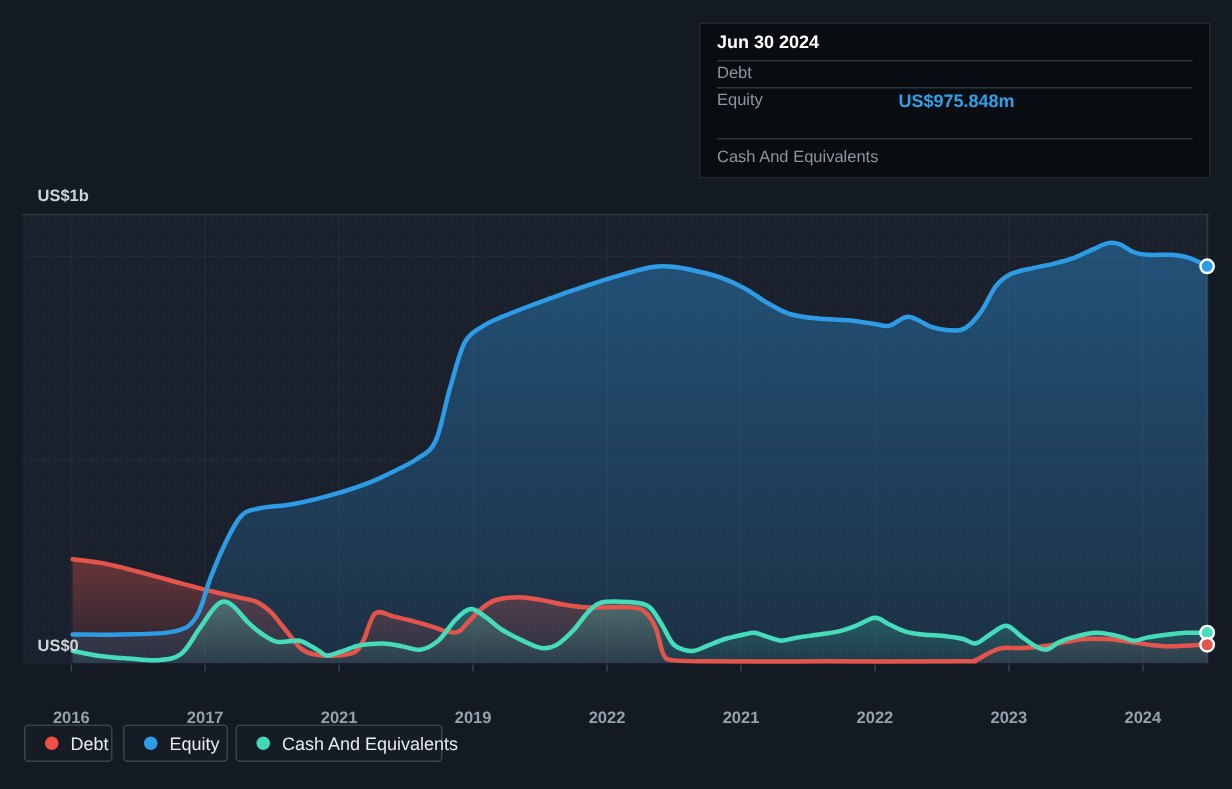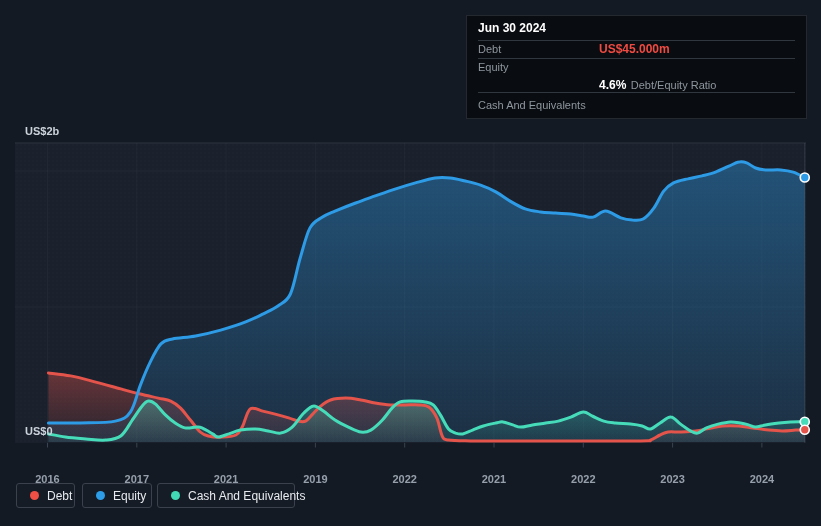--- a/index.html
+++ b/index.html
@@ -39,21 +39,21 @@
   .legend-label{font-size:12px;color:#e7eaee;white-space:nowrap;}
   #legend-debt{left:16px;width:59px;}
   #legend-equity{left:82px;width:70px;}
   #legend-cash{left:157px;width:138px;}
 </style>
 </head>
 <body>
 
 <div class="screen">
 
-  <div class="y-label y-max">US$2b</div>
+  <div class="y-label y-max">US$1b</div>
   <div class="y-label y-min">US$0</div>
 
   <svg id="chart-svg" width="821" height="526">
       <defs>
         <linearGradient id="gradEquity" x1="0" y1="0" x2="0" y2="1">
           <stop offset="0%" stop-color="#2e9be6" stop-opacity="0.4"></stop>
           <stop offset="100%" stop-color="#2e9be6" stop-opacity="0.12"></stop>
         </linearGradient>
         <linearGradient id="gradDebt" x1="0" y1="0" x2="0" y2="1">
           <stop offset="0%" stop-color="#e4544b" stop-opacity="0.38"></stop>
@@ -118,28 +118,27 @@
       <div class="x-label" style="left: 494px;">2021</div>
       <div class="x-label" style="left: 583.3px;">2022</div>
       <div class="x-label" style="left: 672.6px;">2023</div>
       <div class="x-label" style="left: 761.9px;">2024</div>
     </div>
 
   <div class="tooltip">
     <div class="tt-title">Jun 30 2024</div>
     <div class="tt-row h18 tt-divider">
       <span class="tt-label">Debt</span>
-      <span class="tt-val" id="tt-debt-val" style="color: rgb(239, 75, 66);">US$45.000m</span>
     </div>
     <div class="tt-row h17">
       <span class="tt-label">Equity</span>
+      <span class="tt-val" id="tt-equity-val" style="color: rgb(47, 159, 232);">US$975.848m</span>
     </div>
     <div class="tt-row h17 tt-divider">
       <span></span>
-      <span class="tt-ratio"><b>4.6%</b> <span class="tt-label">Debt/Equity Ratio</span></span>
     </div>
     <div class="tt-row h26">
       <span class="tt-label">Cash And Equivalents</span>
     </div>
   </div>
 
   <div class="legend">
     <div class="legend-item" id="legend-debt">
       <span class="legend-dot" style="background: rgb(239, 79, 69);"></span>
       <span class="legend-label">Debt</span>

